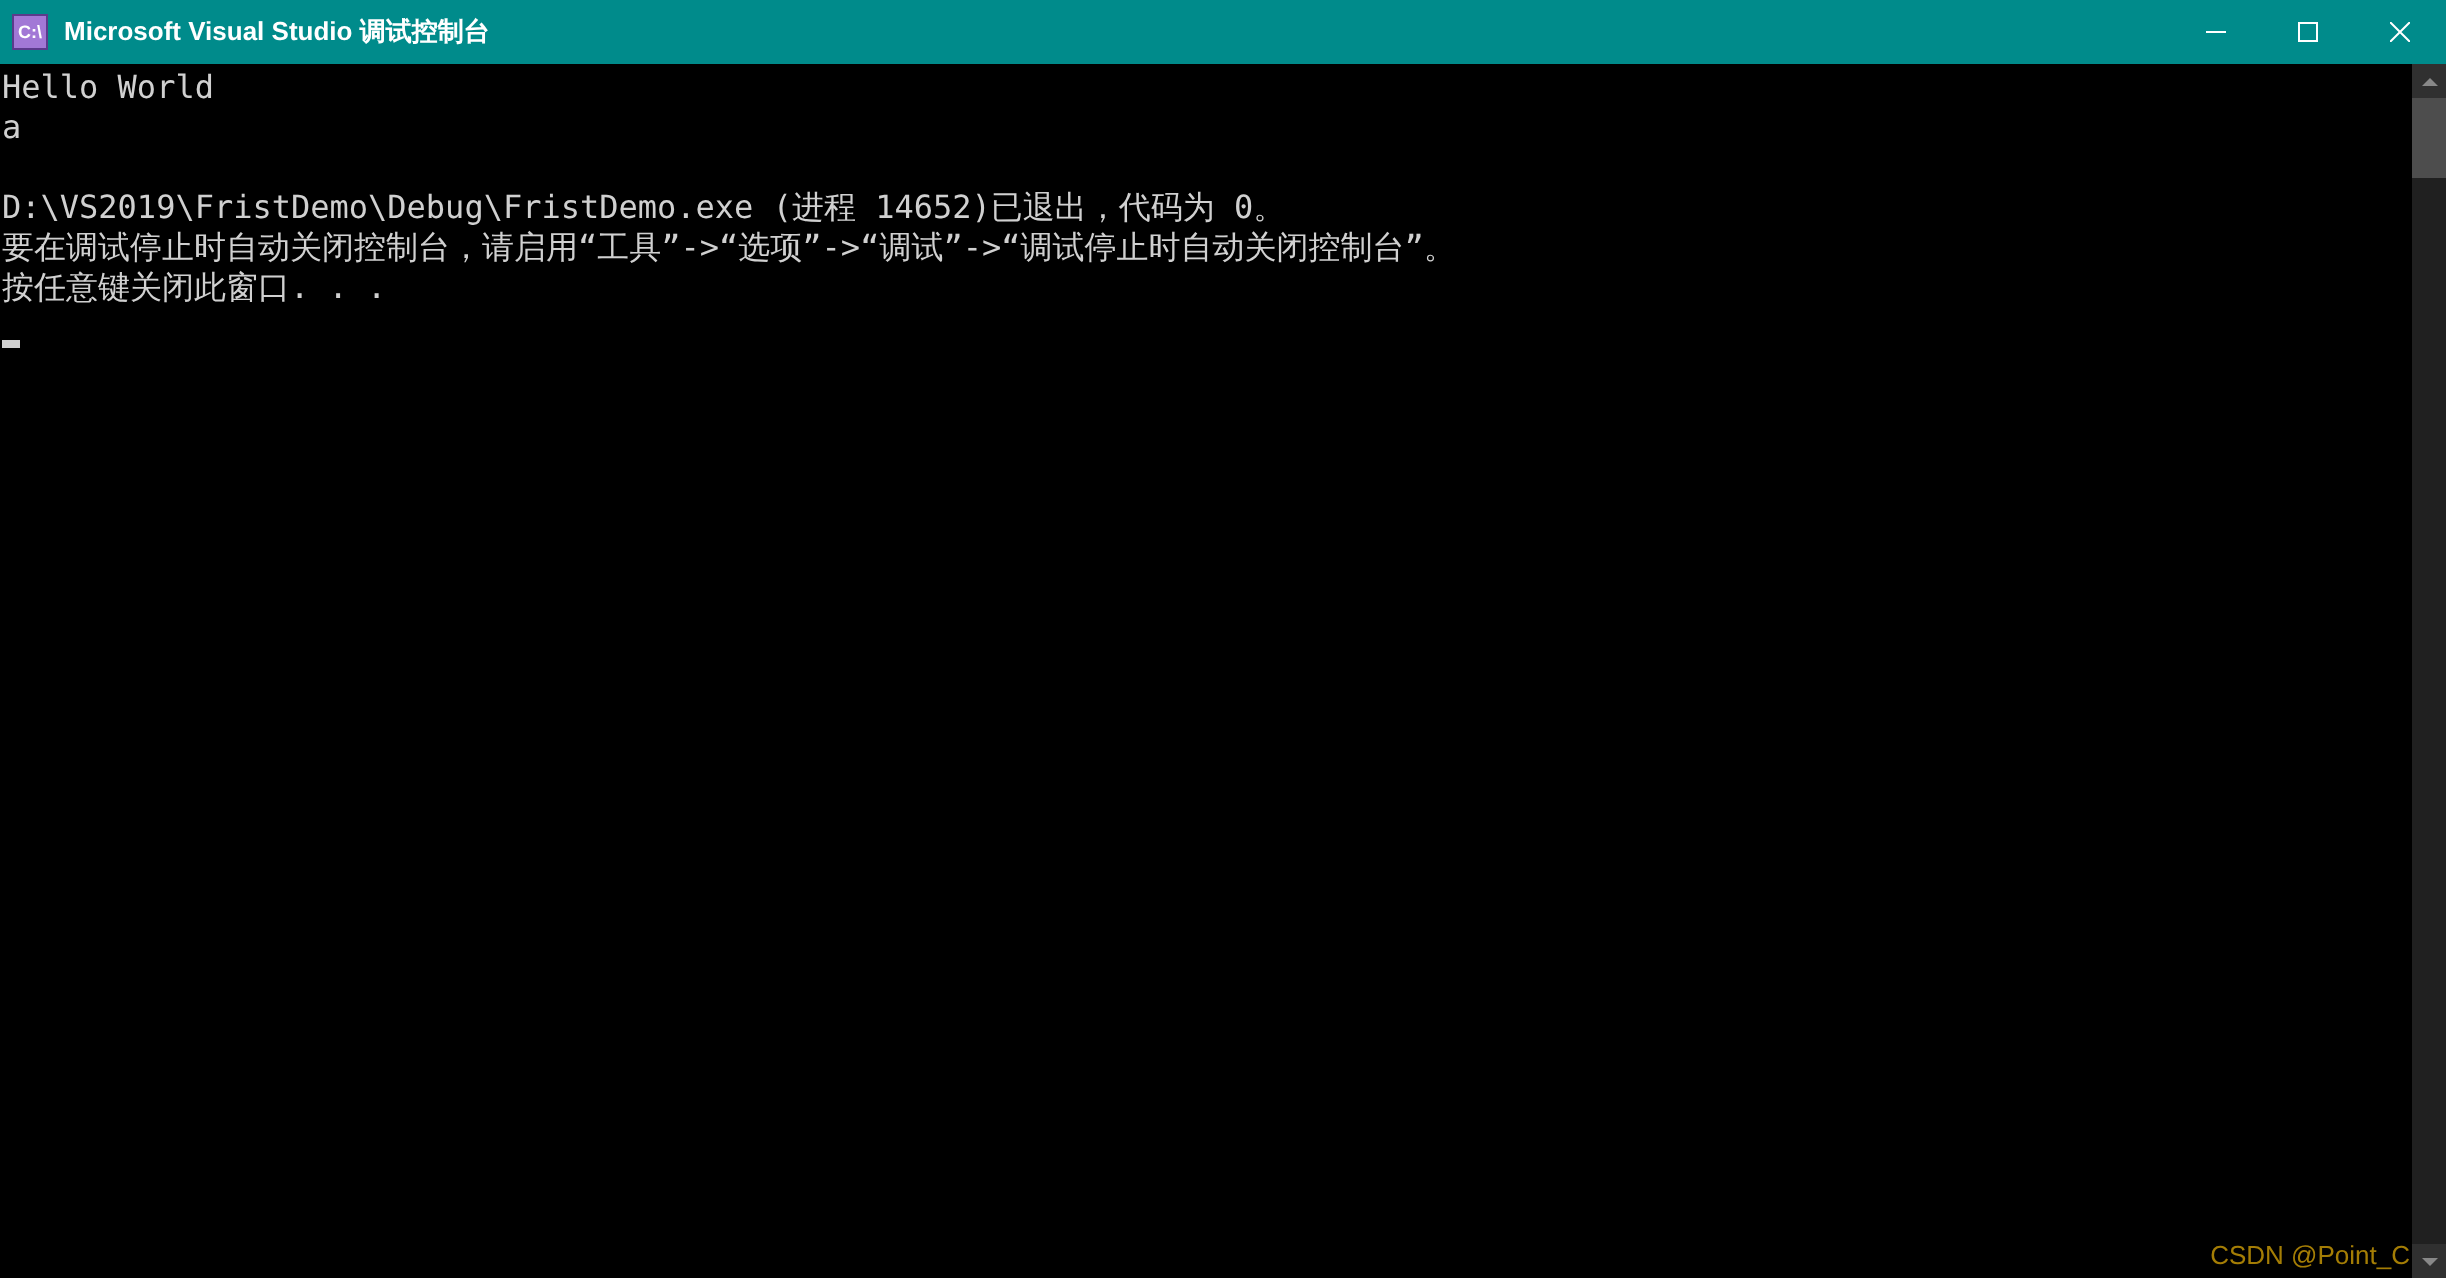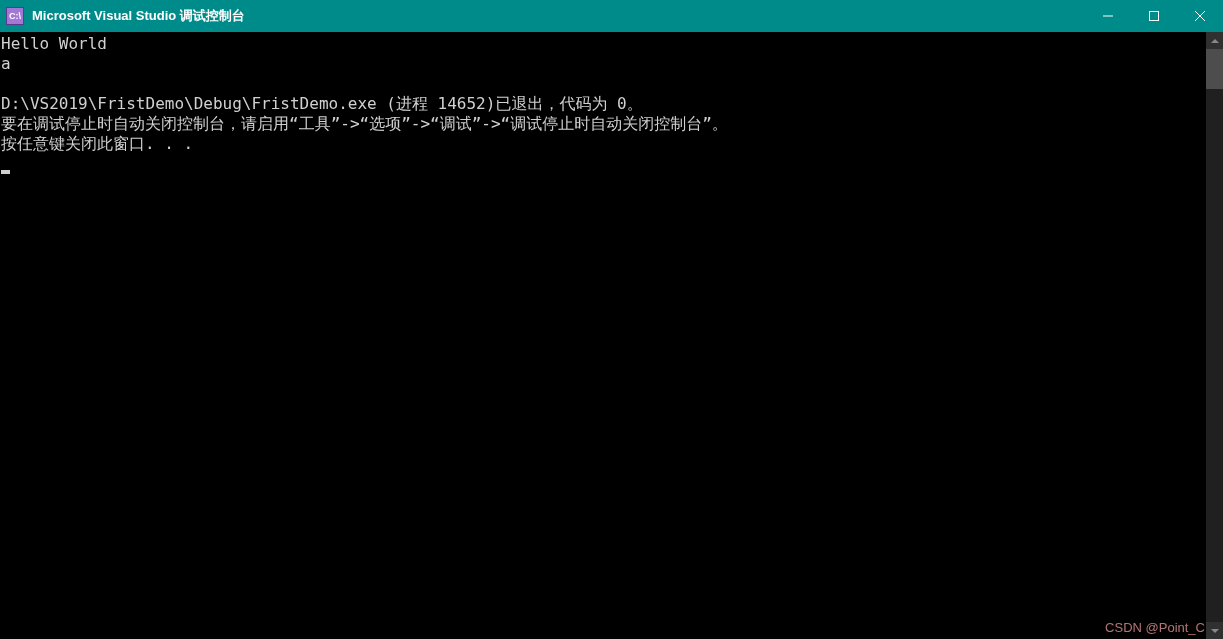--- a/index.html
+++ b/index.html
@@ -114,21 +114,21 @@
       height: 0;
       border-left: 4px solid transparent;
       border-right: 4px solid transparent;
     }
     .arrow.up { border-bottom: 4px solid #888; }
     .arrow.down { border-top: 4px solid #888; }
     .watermark {
       position: absolute;
       bottom: 4px;
       right: 18px;
-      color: #fca5a5;
+      color: #eab308;
       font-size: 13px;
       font-family: sans-serif;
       opacity: 0.7;
     }
   </style>
 </head>
 <body>
 
 <div class="titlebar">
   <div class="titlebar-left">

